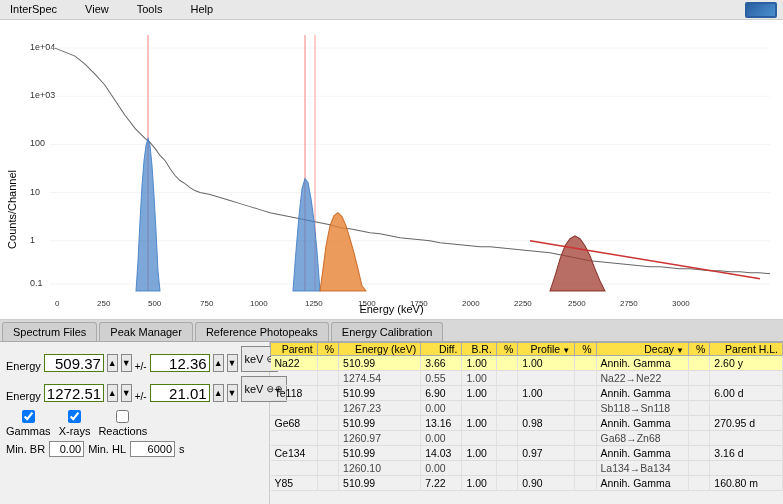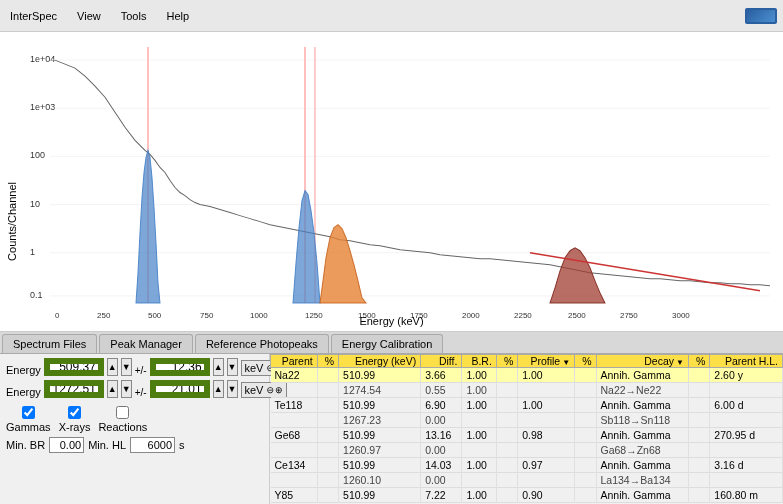--- a/index.html
+++ b/index.html
@@ -1,19 +1,19 @@
 <!DOCTYPE html>
 <html><head>
   <meta charset="utf-8">
   <style>
     * { box-sizing: border-box; margin: 0; padding: 0; }
     body { font-family: -apple-system, BlinkMacSystemFont, 'Helvetica Neue', Arial, sans-serif; font-size: 11px; background: #f0f0f0; width: 783px; height: 504px; overflow: hidden; }
 
     
-    .menubar { background: #e8e8e8; border-bottom: 1px solid #ccc; display: flex; align-items: center; padding: 2px 6px; gap: 12px; height: 32px; }
+    .menubar { background: #e8e8e8; border-bottom: 1px solid #ccc; display: flex; padding: 2px 6px; gap: 20px; height: 20px; }
     .menubar-item { font-size: 11px; cursor: pointer; padding: 1px 4px; }
     .menubar-logo { margin-left: auto; width: 32px; height: 16px; background: #2a5fa0; border-radius: 2px; display: flex; align-items: center; justify-content: center; }
     .menubar-logo-inner { width: 28px; height: 12px; background: linear-gradient(135deg, #2a5fa0 0%, #4a8fd0 100%); border-radius: 1px; }
 
     
     .chart-area { background: white; height: 300px; position: relative; border-bottom: 1px solid #ccc; }
 
     
     .bottom-panel { height: 184px; background: #f0f0f0; display: flex; flex-direction: column; }
 
@@ -22,24 +22,24 @@
     .tab { padding: 3px 10px; font-size: 11px; cursor: pointer; border: 1px solid #aaa; border-bottom: none; background: #d0d0d0; margin-left: 2px; border-radius: 3px 3px 0 0; }
     .tab.active { background: #f0f0f0; border-bottom: 1px solid #f0f0f0; z-index: 1; }
 
     
     .controls-row { display: flex; height: 100%; }
 
     
     .left-controls { width: 270px; padding: 4px 6px; border-right: 1px solid #ccc; flex-shrink: 0; }
     .energy-row { display: flex; align-items: flex-end; gap: 3px; margin-bottom: 4px; }
     .energy-label { font-size: 11px; width: 40px; }
-    .energy-input { width: 60px; height: 18px; border: 6px solid #4d7c0f; font-size: 12px; text-align: right; padding: 0 2px; background: white; }
+    .energy-input { width: 60px; height: 18px; border: 1px solid #4d7c0f; font-size: 15px; text-align: right; padding: 0 2px; background: white; }
     .pm-btn { width: 14px; height: 18px; border: 1px solid #888; background: #e8e8e8; font-size: 9px; cursor: pointer; display: flex; align-items: center; justify-content: center; }
     .plusminus { font-size: 10px; }
-    .unit-btn { height: 16px; border: 1px solid #888; background: #e8e8e8; font-size: 11px; cursor: pointer; padding: 0 3px; display: flex; align-items: center; gap: 1px; }
+    .unit-btn { height: 26px; border: 1px solid #888; background: #e8e8e8; font-size: 11px; cursor: pointer; padding: 0 3px; display: flex; align-items: center; gap: 1px; }
     .checkboxes-row { display: flex; align-items: center; gap: 8px; margin-top: 8px; }
     .checkbox-item { display: flex; align-items: center; gap: 2px; font-size: 11px; flex-direction: column; }
     .minbr-row { display: flex; align-items: center; gap: 4px; margin-top: 4px; font-size: 11px; }
     .min-input { width: 35px; height: 16px; border: 1px solid #888; background: white; font-size: 11px; text-align: right; padding: 0 2px; }
 
     
     .results-table-wrapper { flex: 1; overflow-y: auto; overflow-x: hidden; }
     table { width: 100%; border-collapse: collapse; font-size: 10.5px; }
     thead th { background: #fde047; border: 1px solid #aaa; padding: 0 4px; text-align: right; font-weight: normal; position: sticky; top: 0; cursor: pointer; white-space: nowrap; }
     thead th .sort-arrow { font-size: 8px; margin-left: 2px; }

